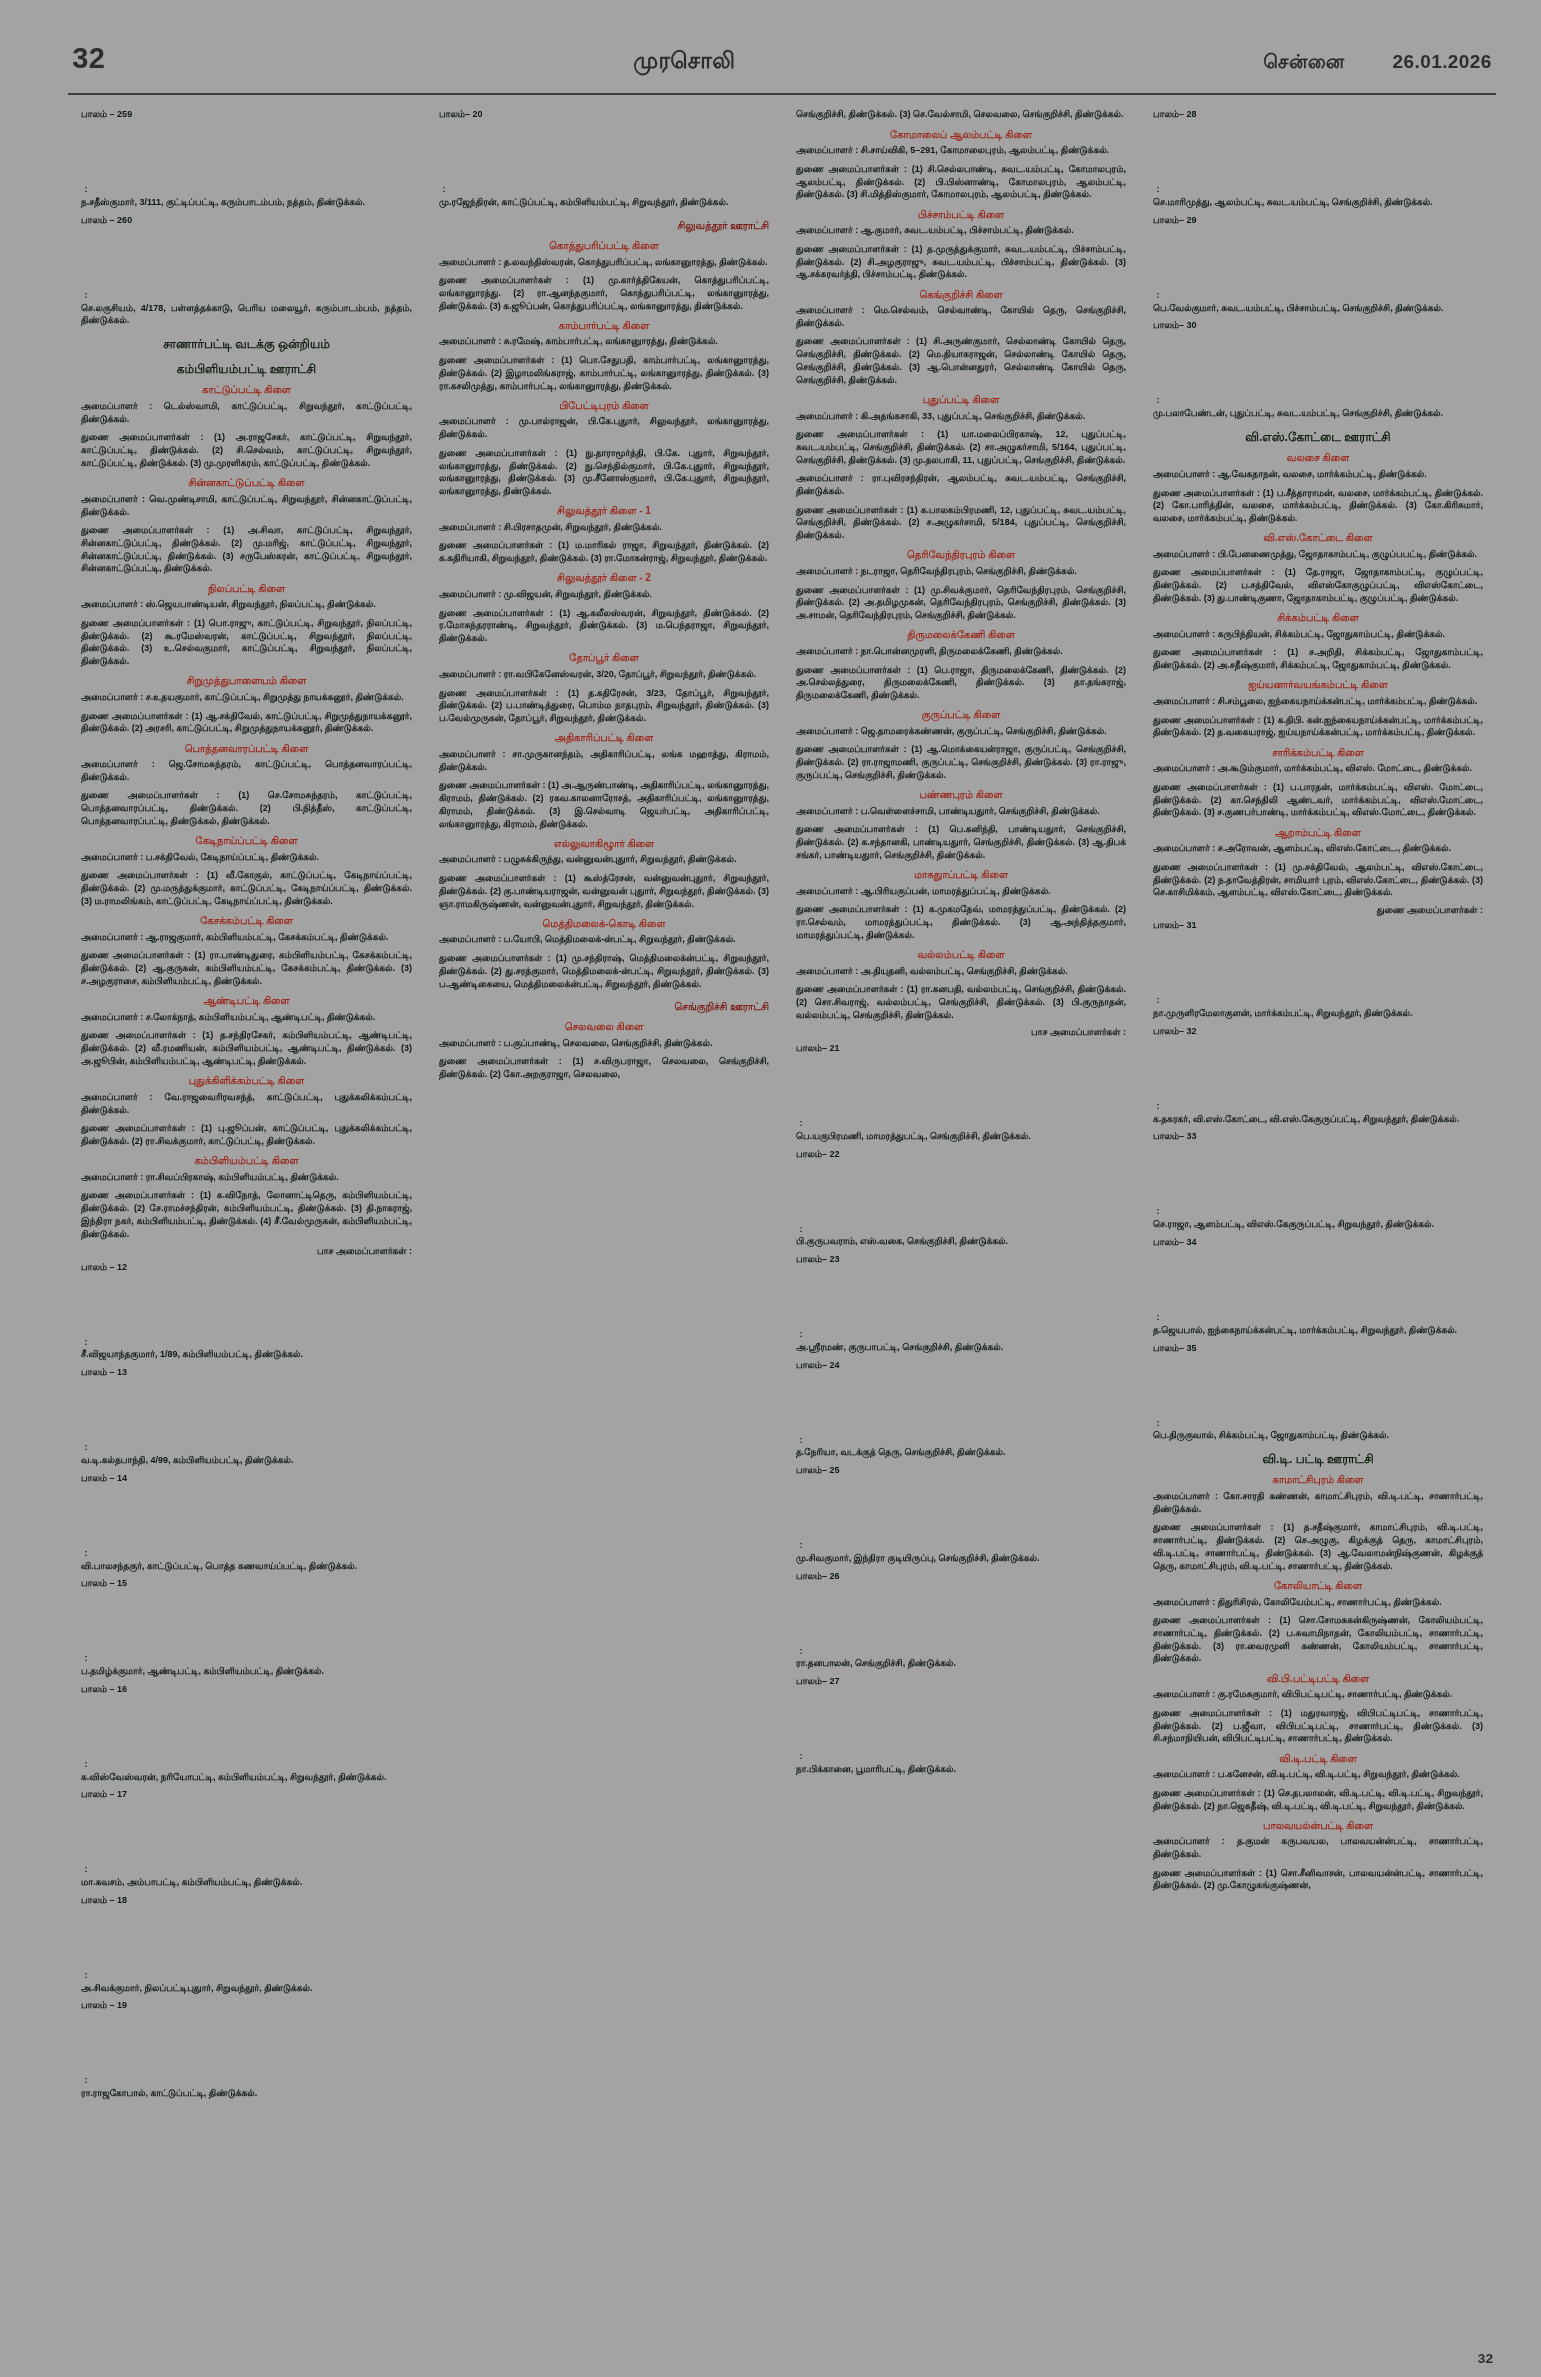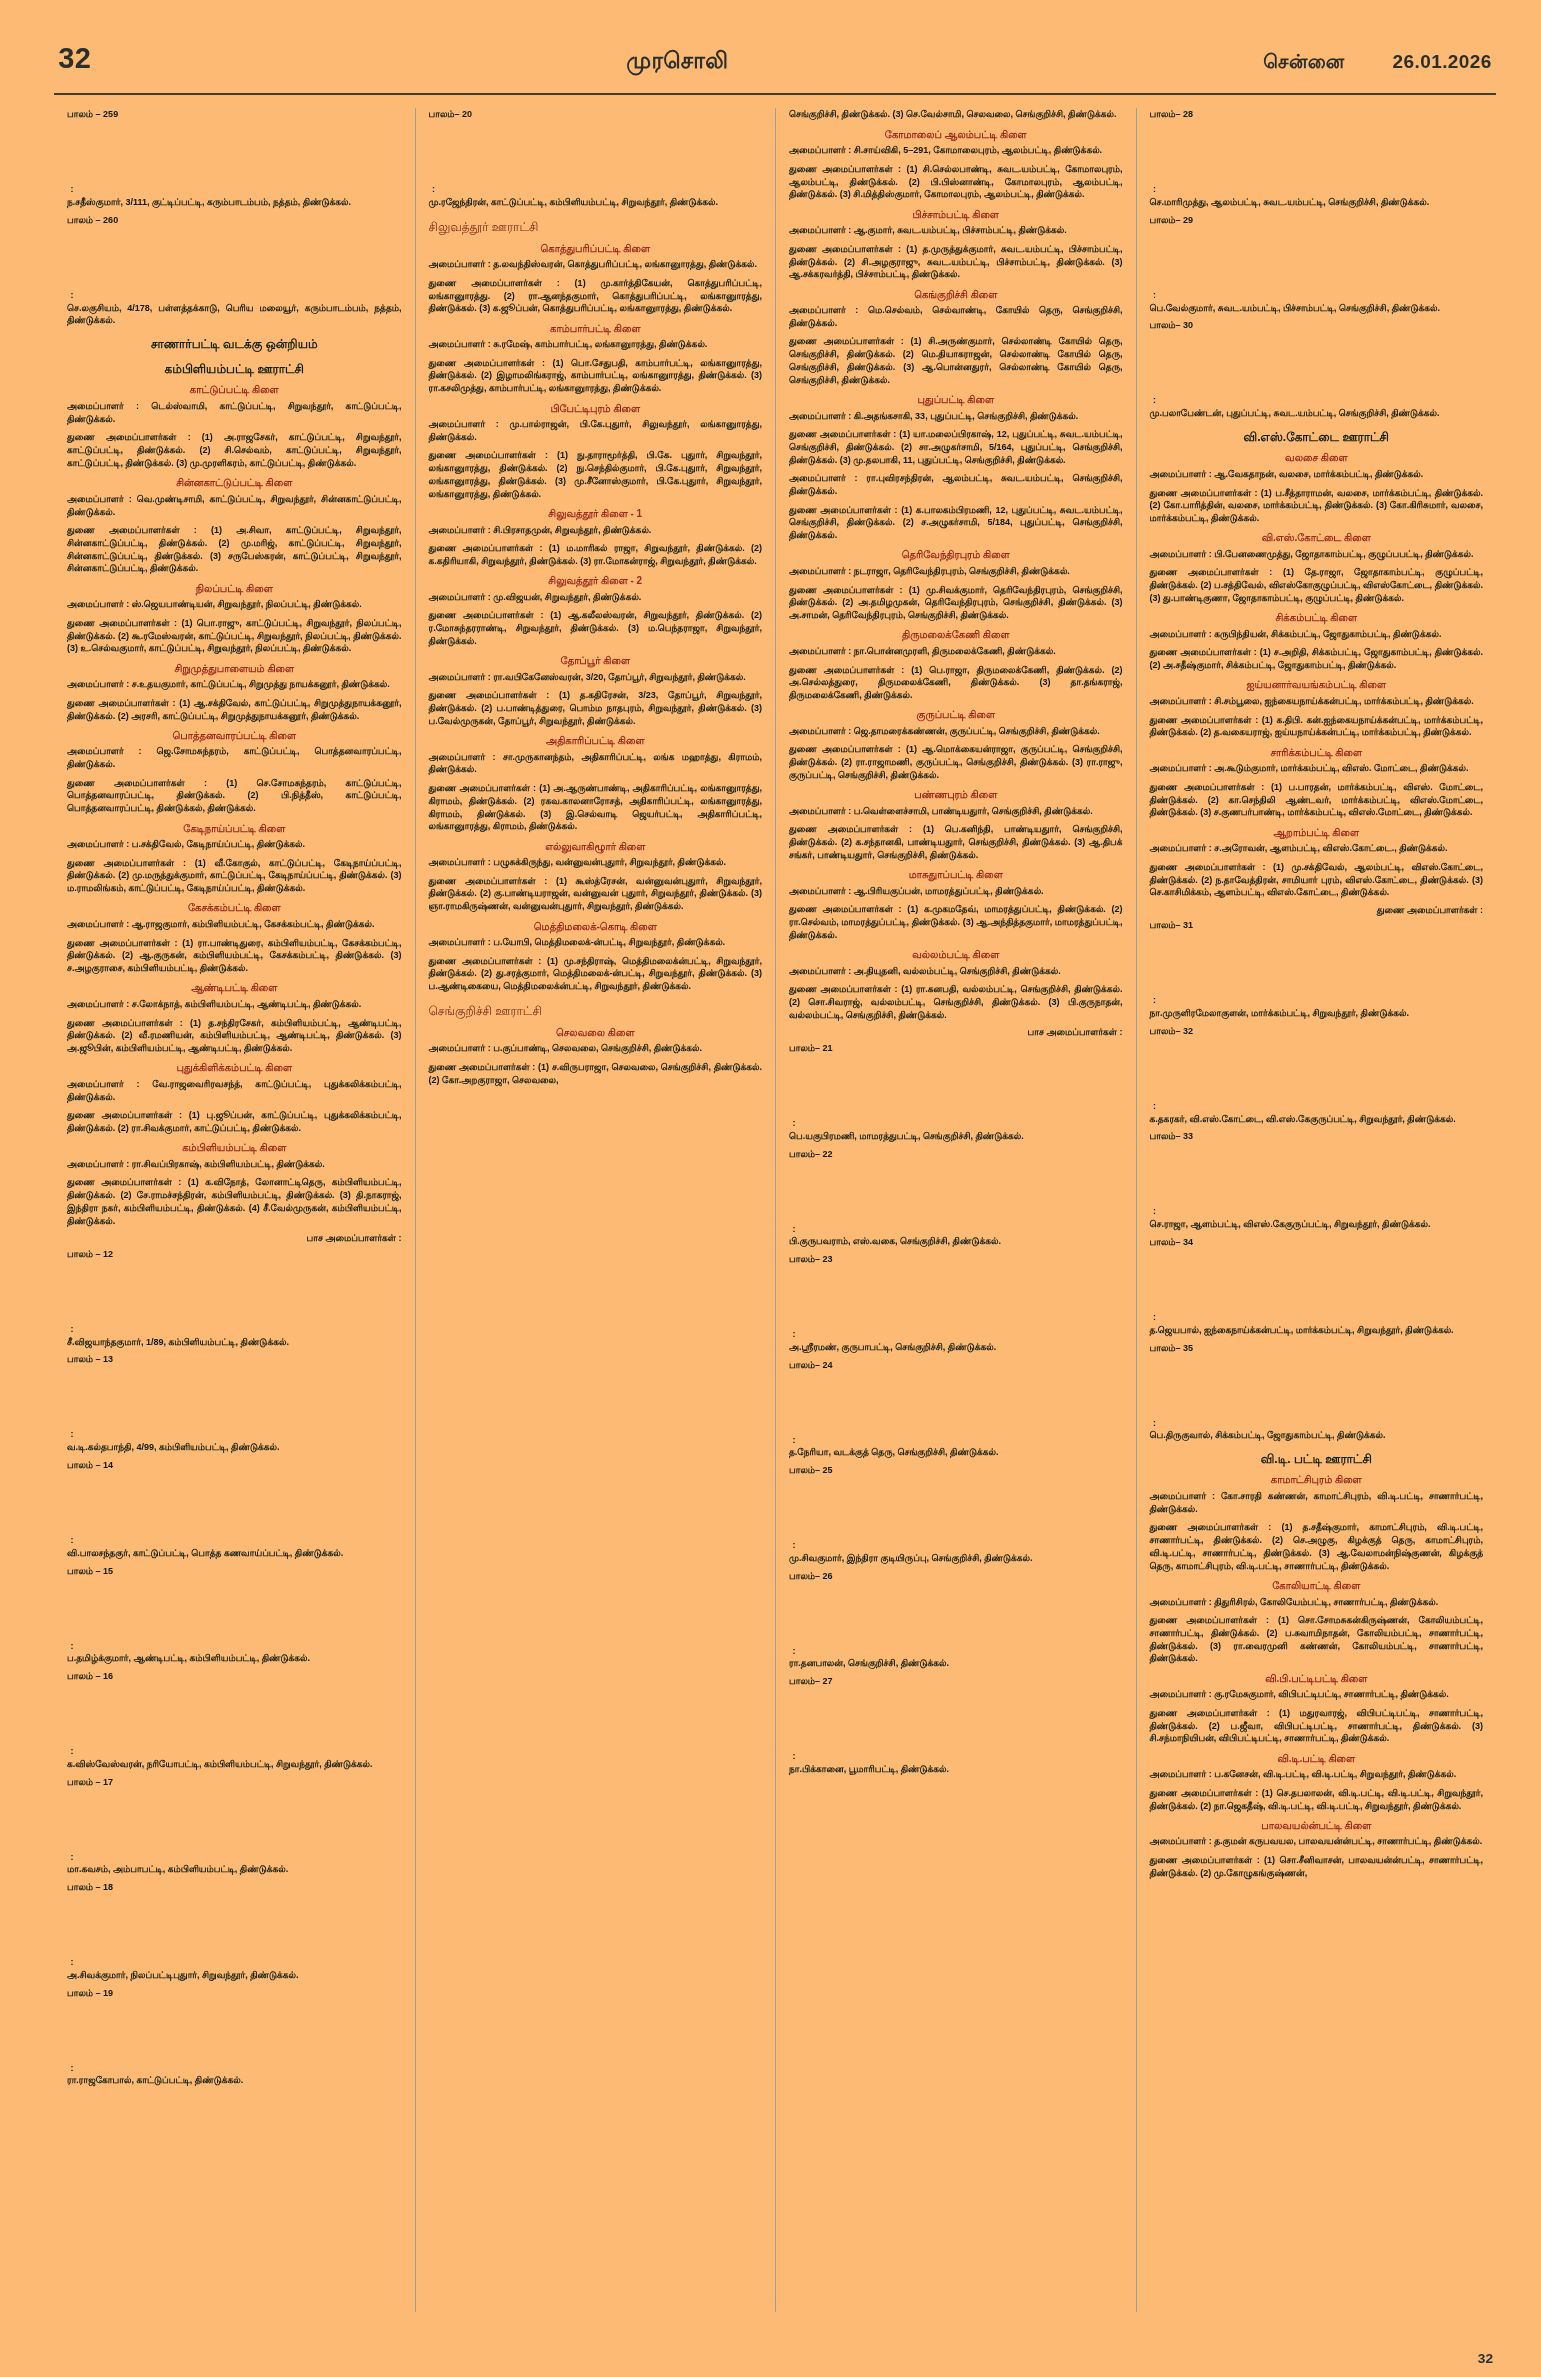--- a/index.html
+++ b/index.html
@@ -11,23 +11,23 @@
     width: 1541px;
     height: 2377px;
     font-family: "Liberation Sans", sans-serif;
     color: #0c1a0f;
     position: relative;
     overflow: hidden;
   }
   .page {
     width: 1541px;
     height: 2377px;
-    padding: 42px 45px 29px 54px;
+    padding: 42px 45px 29px 68px;
     position: relative;
-    background: #fdba74;
+    background: #a3a3a3;
   }
   
   .masthead {
     display: flex;
     align-items: baseline;
     justify-content: space-between;
     padding: 0 4.3px 7.2px 4.3px;
     margin-bottom: 10px;
   }
   .masthead .folio {
@@ -64,23 +64,23 @@
   .col {
     width: 25%;
     padding: 0 13px;
     position: relative;
   }
   .col + .col {
     border-left: 0.7px solid #9aa39a;
   }
   
   .hdr-main {
-    text-align: left;
-    font-size: 12px;
-    font-weight: 400;
+    text-align: right;
+    font-size: 10px;
+    font-weight: 700;
     color: #7a1d16;
     margin: 10px 0 2.2px 0;
     line-height: 1.35;
   }
   .hdr-ward {
     text-align: center;
     font-size: 10px;
     font-weight: 700;
     color: #9b2b1f;
     margin: 6.5px 0 3.6px 0;

